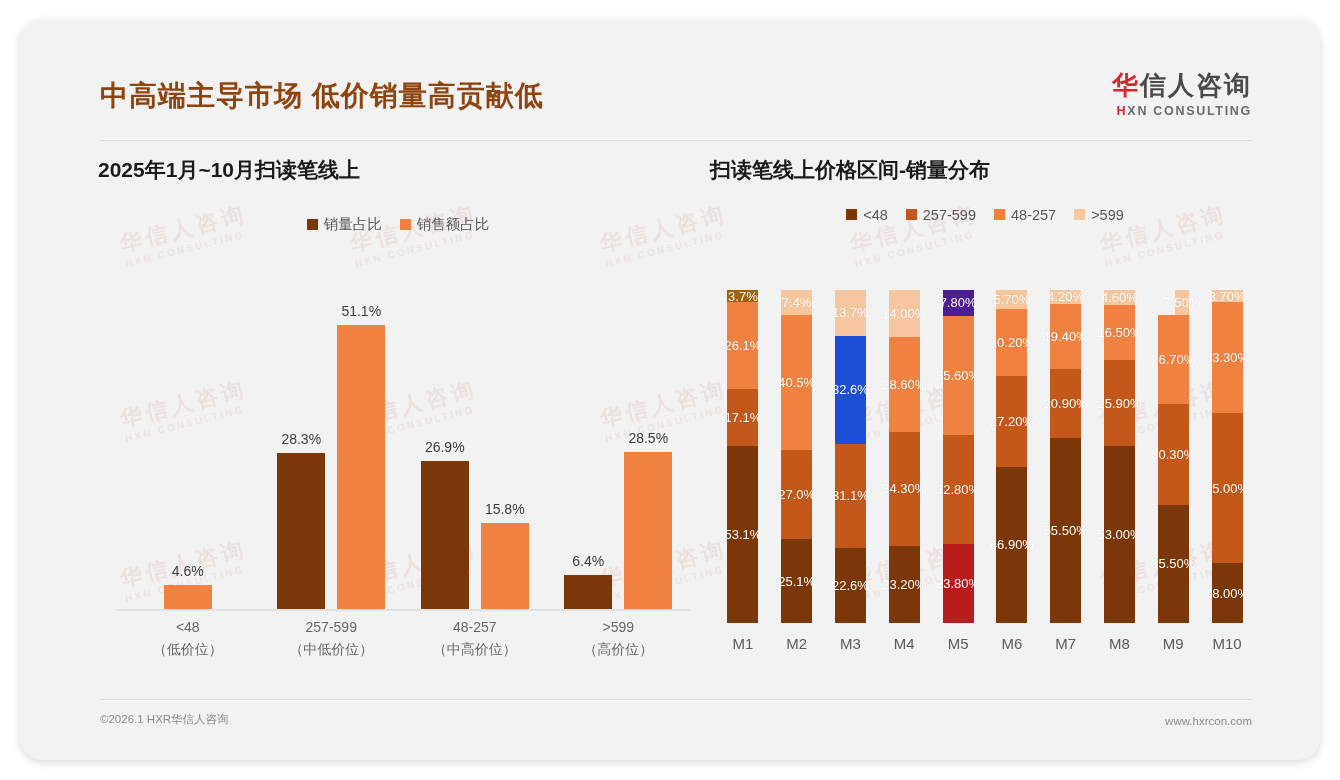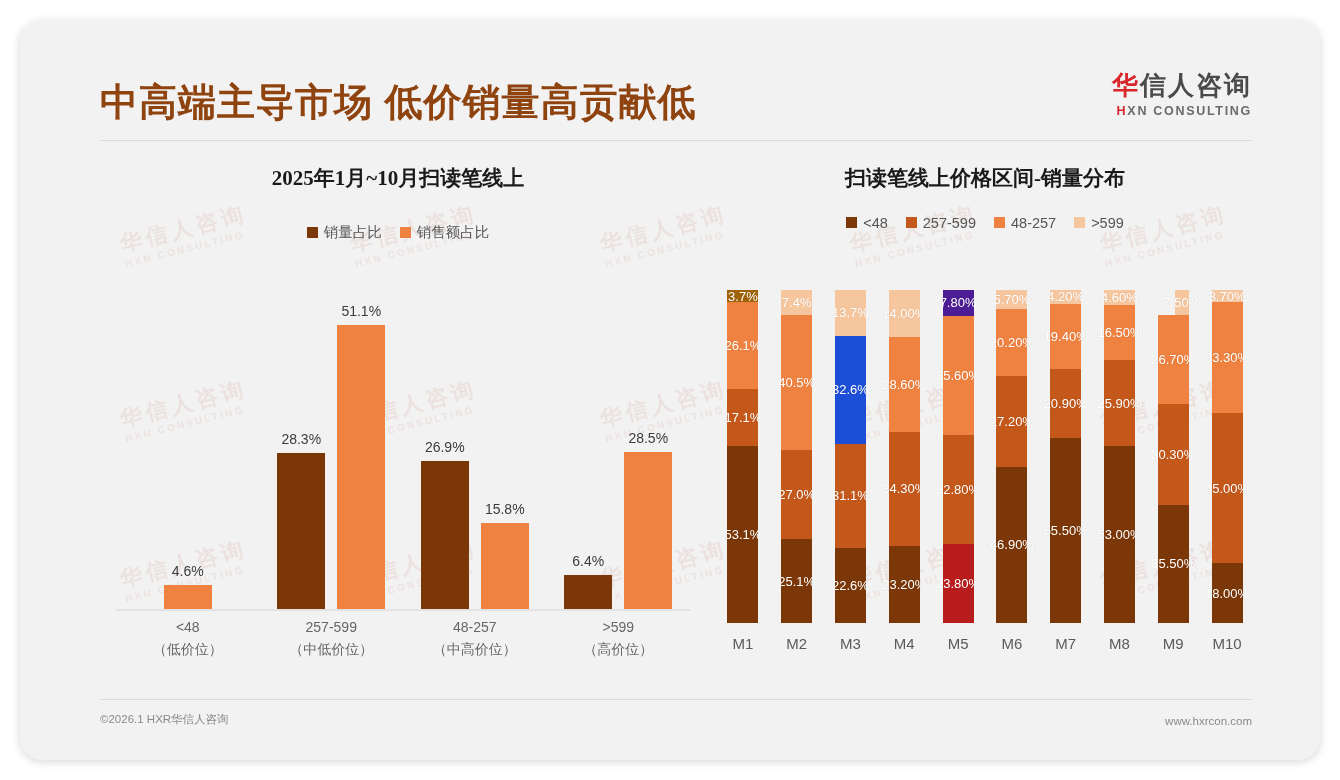--- a/index.html
+++ b/index.html
@@ -28,21 +28,21 @@
   .header {
     position: absolute;
     left: 0; top: 0;
     width: 100%;
     height: 103px;
   }
   .slide-title {
     position: absolute;
     left: 80px;
     top: 57px;
-    font-size: 38px;
+    font-size: 28px;
     font-weight: bold;
     color: #8f4410;
     letter-spacing: 1px;
     white-space: nowrap;
   }
   .logo {
     position: absolute;
     right: 68px;
     top: 52px;
     text-align: right;
@@ -94,29 +94,27 @@
     left: 0;
     top: 128px;
     width: 100%;
     height: 560px;
   }
   .panel { position: absolute; top: 0; height: 100%; }
   .panel-left  { left: 78px;  width: 600px; }
   .panel-right { left: 690px; width: 550px; }
 
   .chart-title {
-    text-align: center;
     font-size: 21px;
     font-weight: bold;
     color: #1a1a1a;
     line-height: 1.38;
-    margin-top: 16px;
+    margin-top: 8px;
     position: relative;
     z-index: 3;
-    font-family: Liberation Serif, serif;
   }
 
   .legend {
     display: flex;
     justify-content: center;
     align-items: center;
     gap: 18px;
     margin-top: 22px;
     position: relative;
     z-index: 3;

